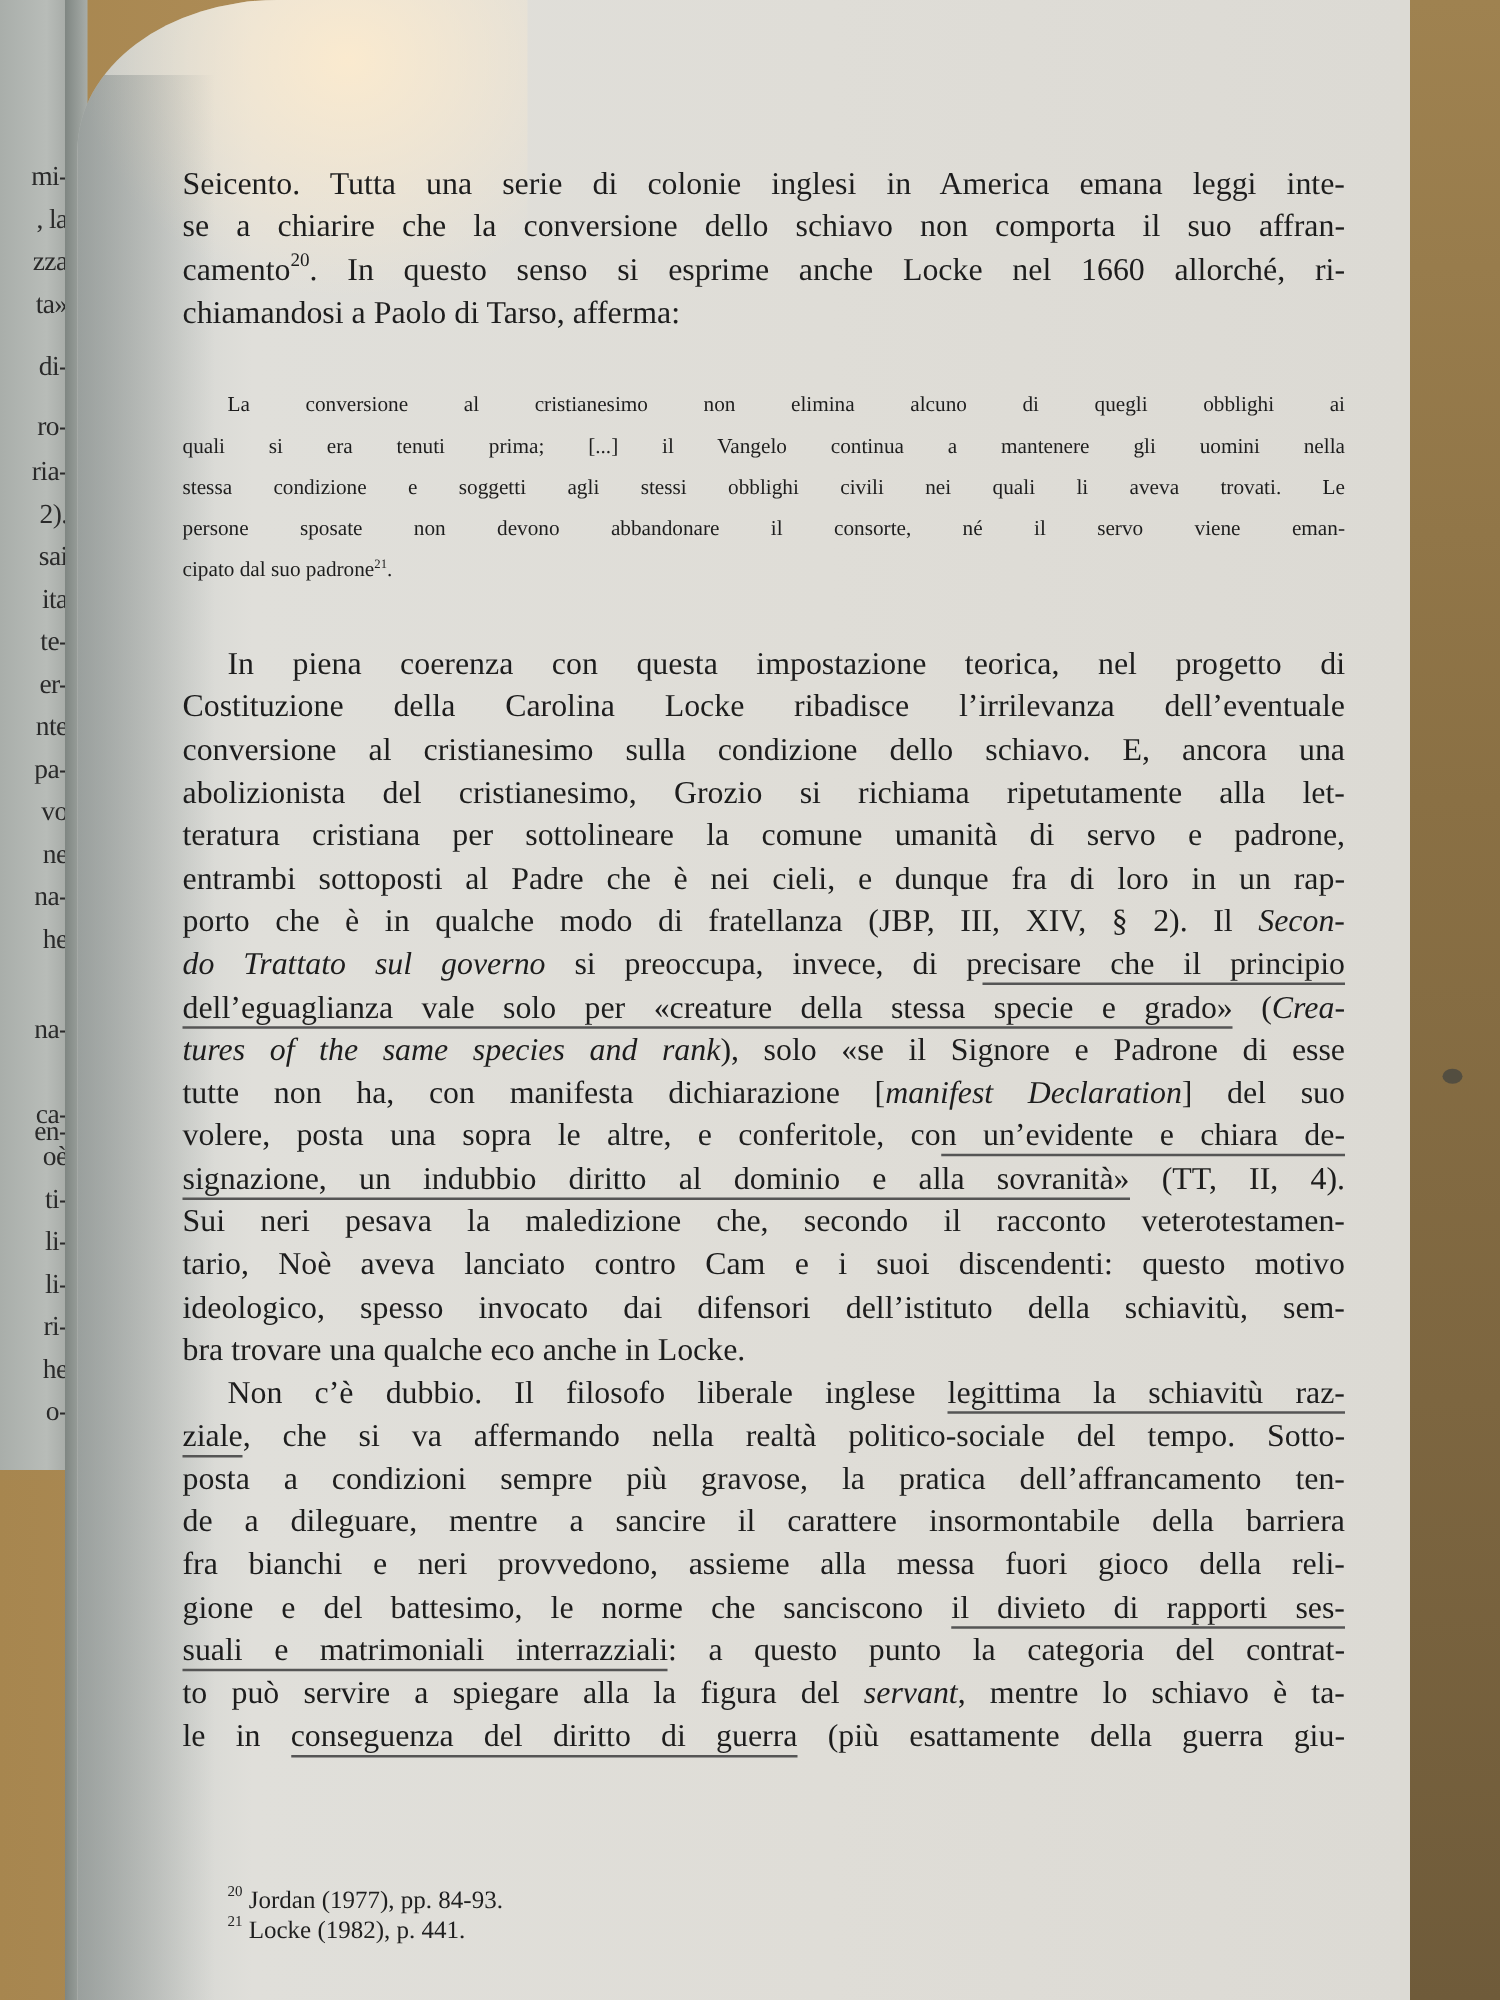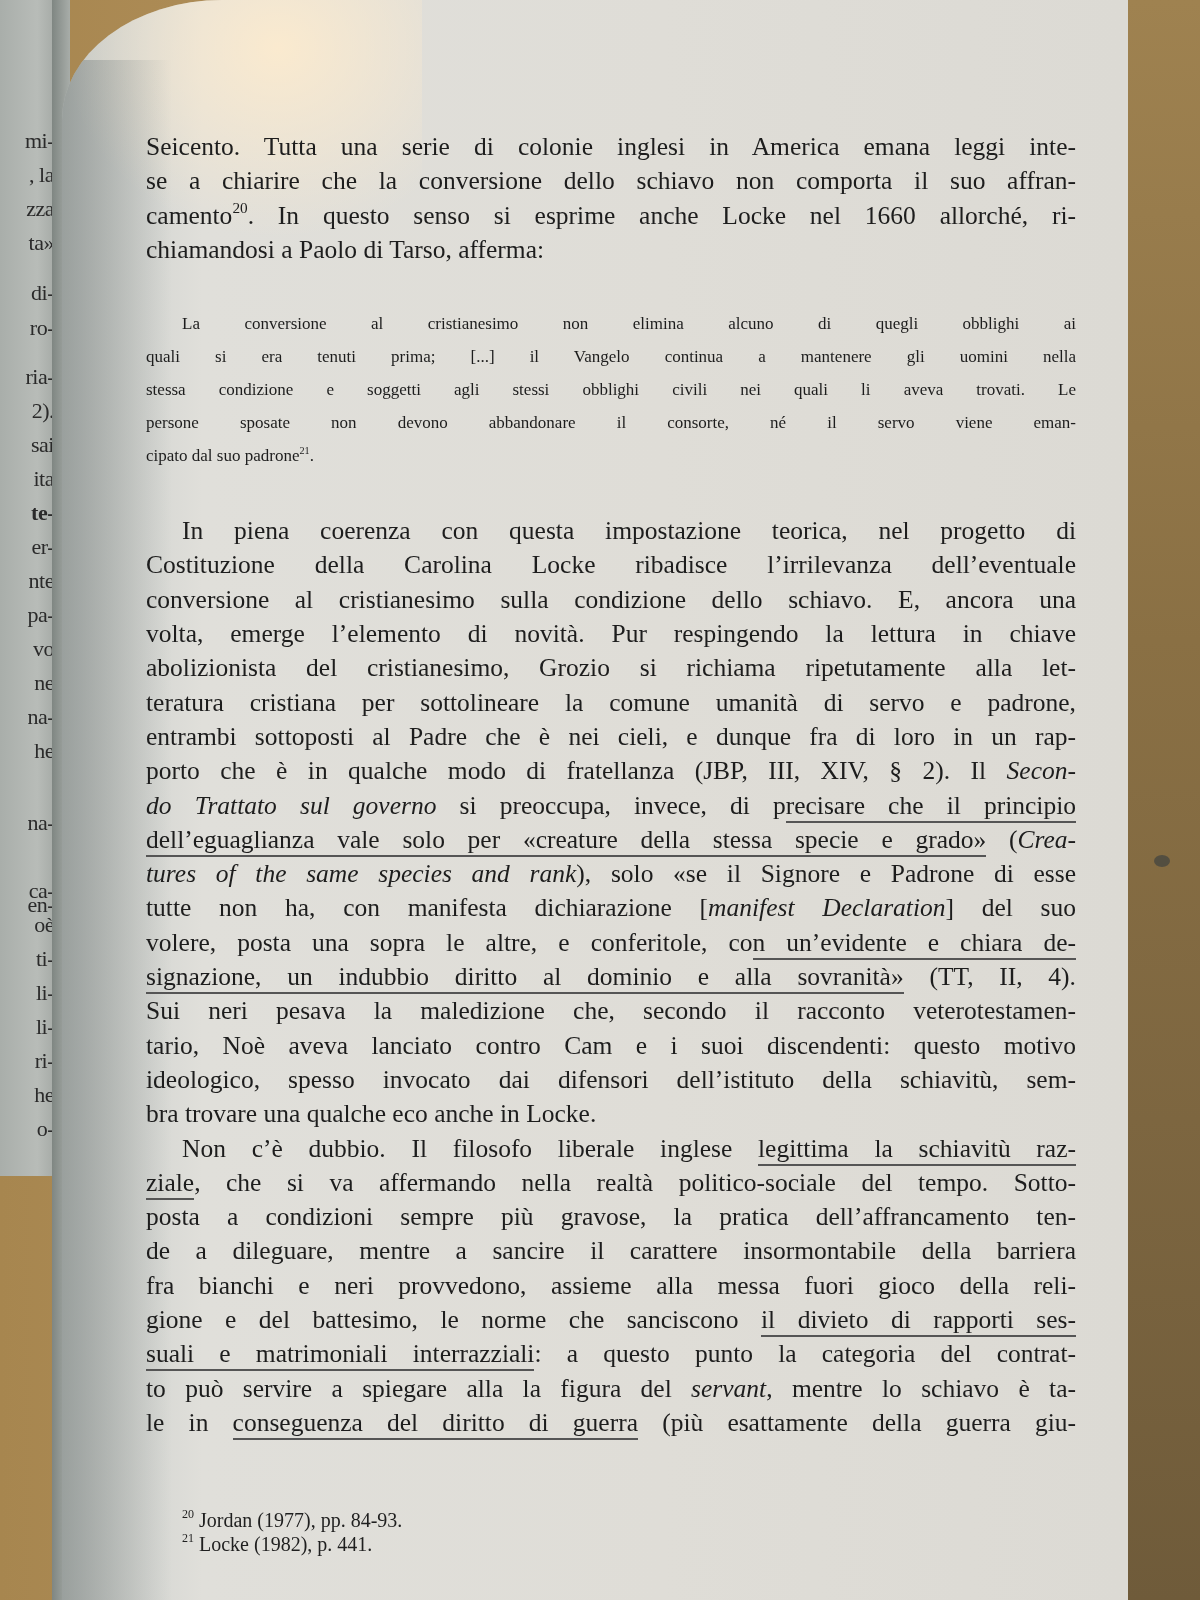--- a/index.html
+++ b/index.html
@@ -66,26 +66,26 @@
 <div class="wood">
     <div class="knot"></div>
   </div>
 
 <div class="left-page" id="left-page">
     <span class="frag" style="top: 128px;">mi-</span>
     <span class="frag" style="top: 162px;">, la</span>
     <span class="frag" style="top: 196px;">zza</span>
     <span class="frag" style="top: 230px;">ta»</span>
     <span class="frag" style="top: 280px;">di-</span>
-    <span class="frag" style="top: 315px;">ro-</span>
+    <span class="frag" style="top: 328px;">ro-</span>
     <span class="frag" style="top: 364px;">ria-</span>
     <span class="frag" style="top: 398px;">2).</span>
     <span class="frag" style="top: 432px;">sai</span>
     <span class="frag" style="top: 466px;">ita</span>
-    <span class="frag" style="top: 500px; font-weight: bold;">te-</span>
+    <span class="frag" style="top: 500px;">te-</span>
     <span class="frag" style="top: 534px;">er-</span>
     <span class="frag" style="top: 568px;">nte</span>
     <span class="frag" style="top: 602px;">pa-</span>
     <span class="frag" style="top: 636px;">vo</span>
     <span class="frag" style="top: 670px;">ne</span>
     <span class="frag" style="top: 704px;">na-</span>
     <span class="frag" style="top: 738px;">he</span>
     <span class="frag" style="top: 810px;">na-</span>
     <span class="frag" style="top: 868px; margin-top: 24px;">en-</span>
     <span class="frag" style="top: 878px;">ca-</span>
@@ -122,21 +122,20 @@
       <span class="line">quali si era tenuti prima; [...] il Vangelo continua a mantenere gli uomini nella</span>
       <span class="line">stessa condizione e soggetti agli stessi obblighi civili nei quali li aveva trovati. Le</span>
       <span class="line">persone sposate non devono abbandonare il consorte, né il servo viene eman-</span>
       <span class="line last"><span>cipato dal suo padrone</span><sup>21</sup><span>.</span></span>
     </div>
 
     <div>
       <span class="line indent">In piena coerenza con questa impostazione teorica, nel progetto di</span>
       <span class="line">Costituzione della Carolina Locke ribadisce l’irrilevanza dell’eventuale</span>
       <span class="line">conversione al cristianesimo sulla condizione dello schiavo. E, ancora una</span>
-      <span class="line">volta, emerge l’elemento di novità. Pur respingendo la lettura in chiave</span>
       <span class="line">abolizionista del cristianesimo, Grozio si richiama ripetutamente alla let-</span>
       <span class="line">teratura cristiana per sottolineare la comune umanità di servo e padrone,</span>
       <span class="line">entrambi sottoposti al Padre che è nei cieli, e dunque fra di loro in un rap-</span>
       <span class="line"><span>porto che è in qualche modo di fratellanza (JBP, III, XIV, § 2). Il </span><em>Secon-</em></span>
       <span class="line"><em>do Trattato sul governo</em><span> si preoccupa, invece, di p</span><span class="ul">recisare che il principio</span></span>
       <span class="line"><span class="ul">dell’eguaglianza vale solo per «creature della stessa specie e grado»</span><span> (</span><em>Crea-</em></span>
       <span class="line"><em>tures of the same species and rank</em><span>), solo «se il Signore e Padrone di esse</span></span>
       <span class="line"><span>tutte non ha, con manifesta dichiarazione [</span><em>manifest Declaration</em><span>] del suo</span></span>
       <span class="line"><span>volere, posta una sopra le altre, e conferitole, co</span><span class="ul">n un’evidente e chiara de-</span></span>
       <span class="line"><span class="ul">signazione, un indubbio diritto al dominio e alla sovranità»</span><span> (TT, II, 4).</span></span>

